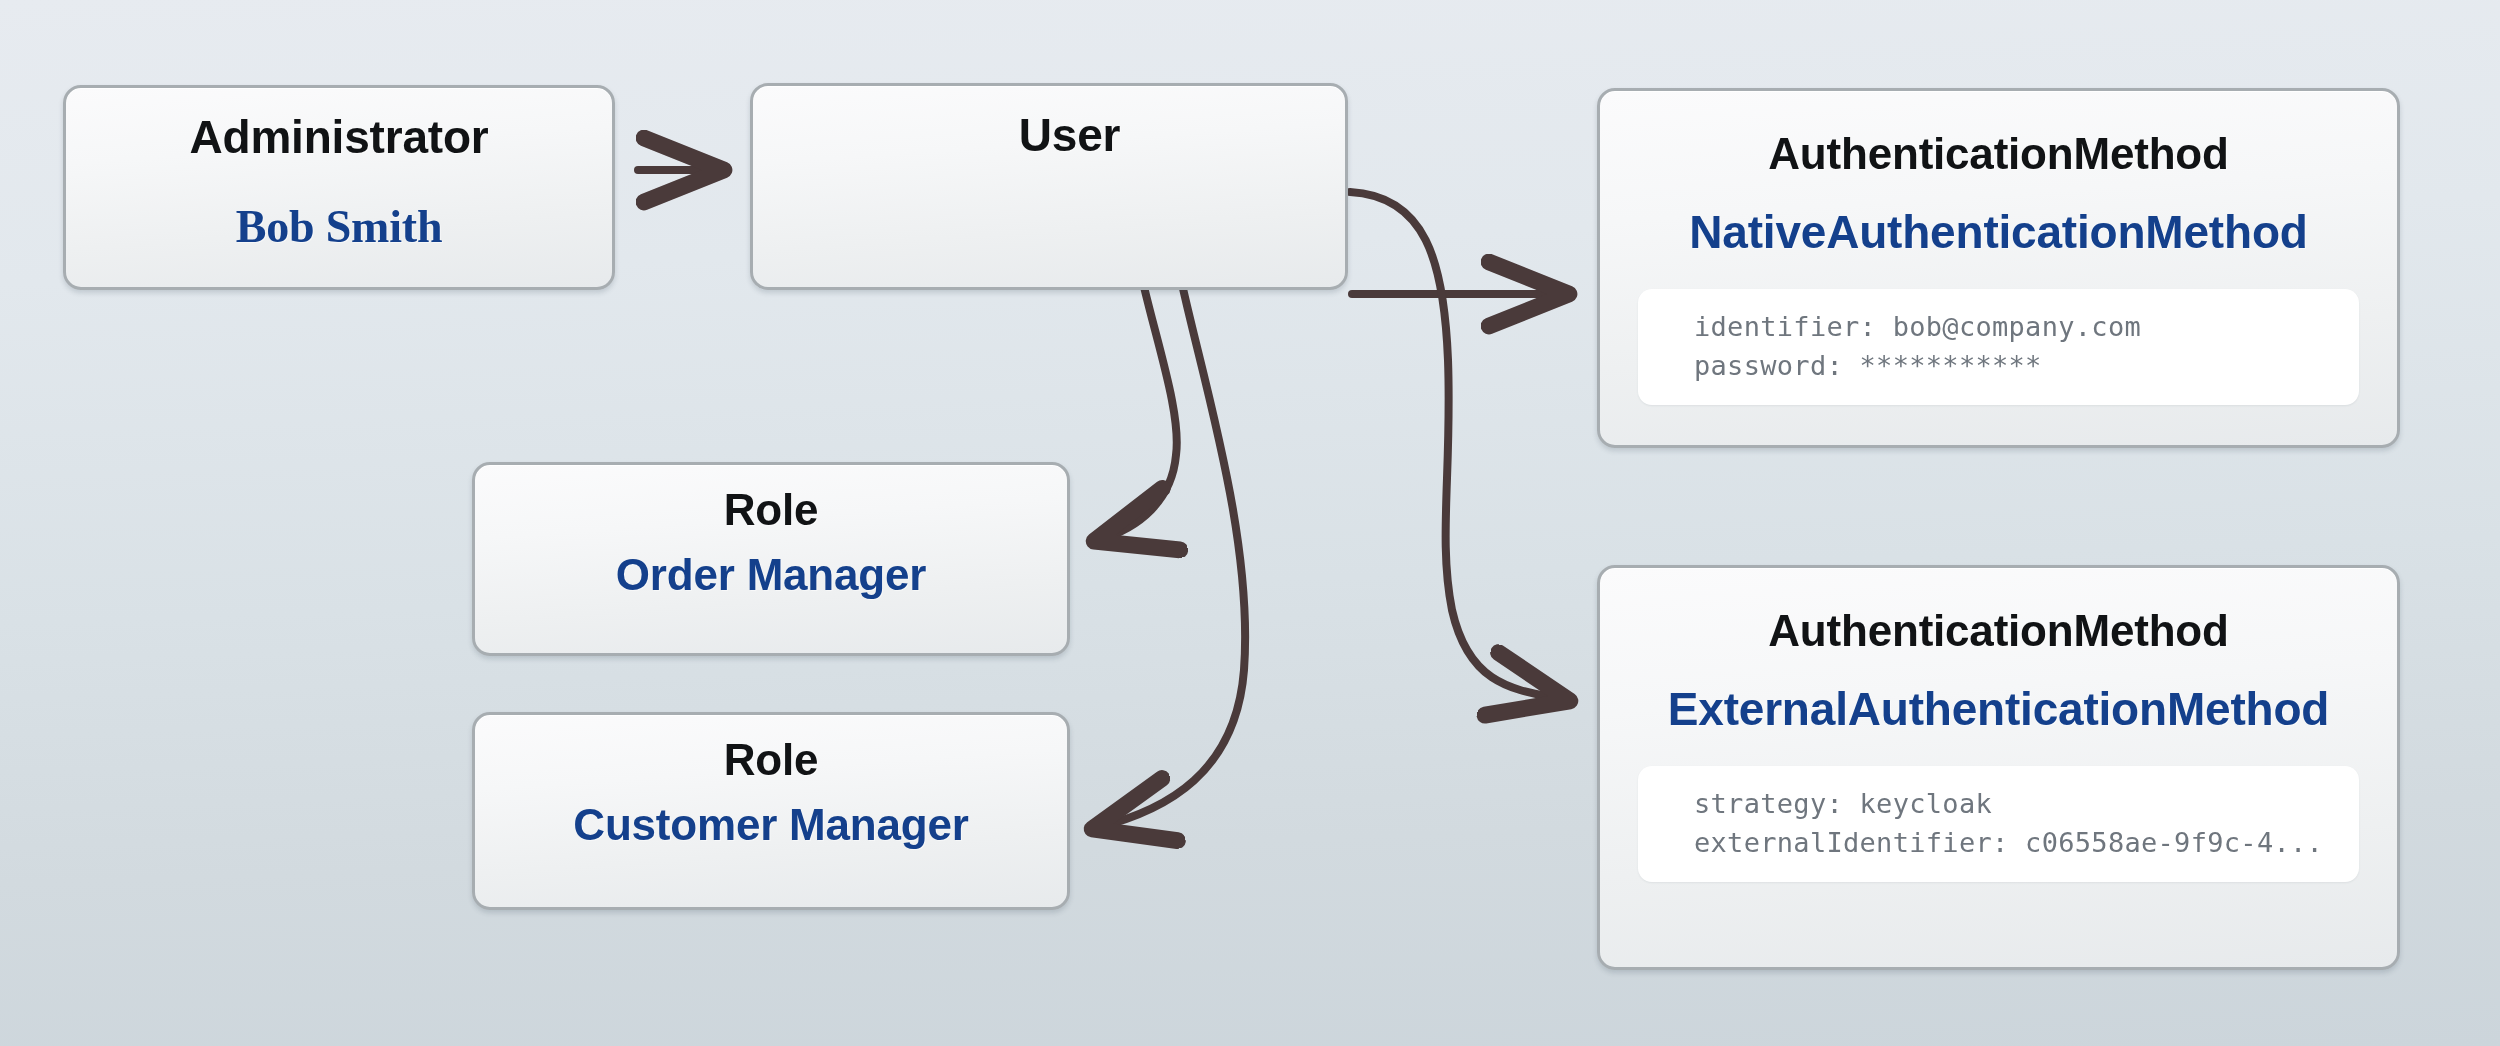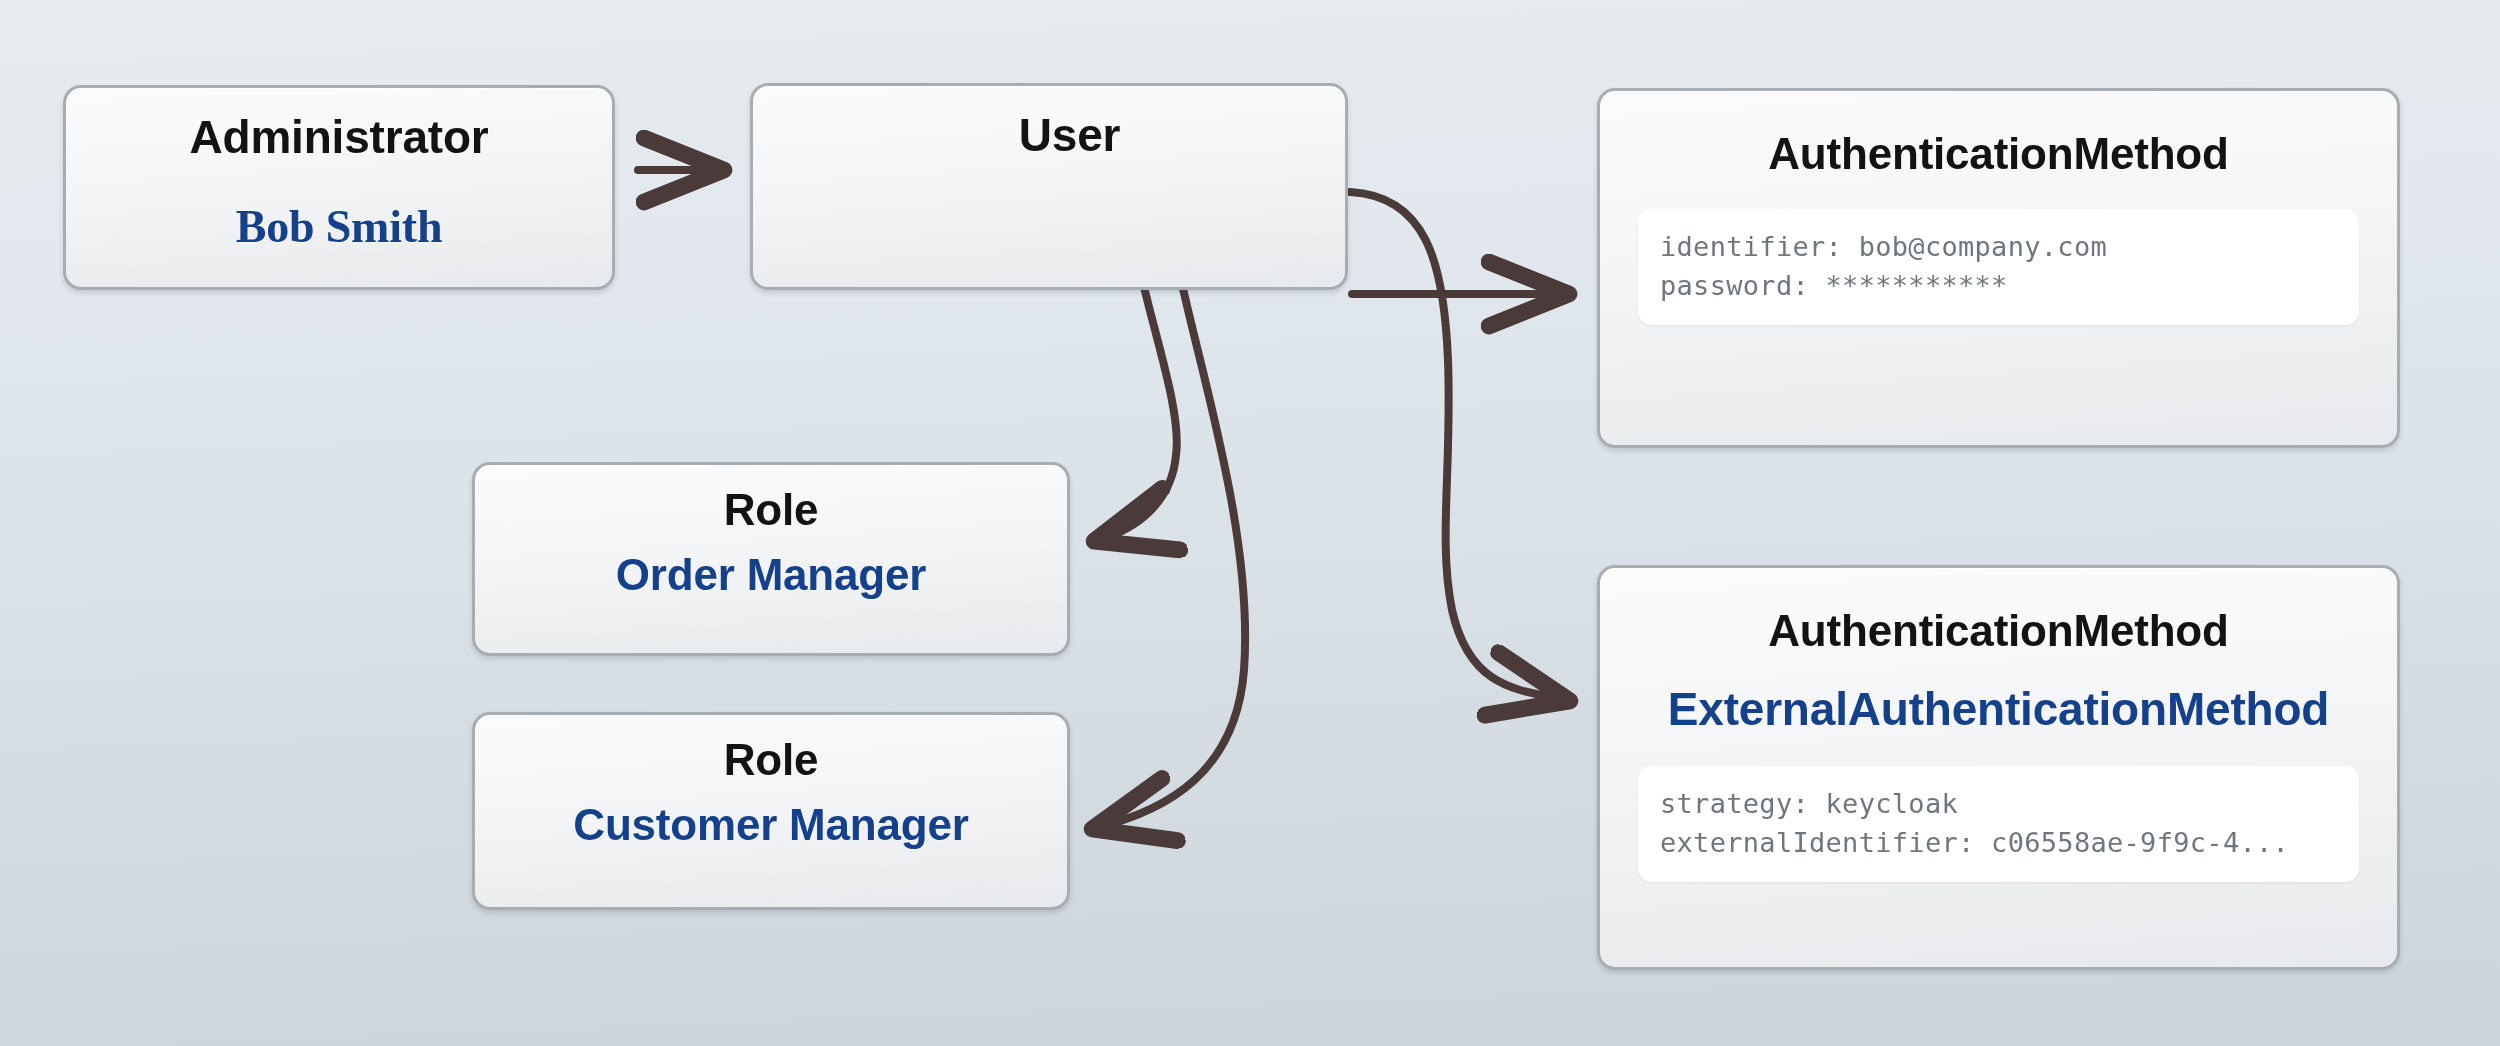--- a/index.html
+++ b/index.html
@@ -94,20 +94,21 @@
     box-sizing: border-box;
     box-shadow: 0 1px 2px rgba(40,60,80,0.08);
   }
   .detail-row {
     font-family: "DejaVu Sans Mono", "Liberation Mono", monospace;
     font-size: 27px;
     color: #6f767e;
     line-height: 1.45;
     white-space: nowrap;
     letter-spacing: 0.3px;
+    margin-left: 34px;
   }
 </style>
 </head>
 <body>
 
 <div id="canvas">
 
   <svg class="edges" viewBox="0 0 2500 1046" xmlns="http://www.w3.org/2000/svg">
     <defs>
       <marker id="arrowhead" markerWidth="14" markerHeight="14" refX="10.5" refY="5" orient="auto" markerUnits="strokeWidth">
@@ -154,20 +155,21 @@
     <div class="node-name">Order Manager</div>
   </div>
 
   <div class="node simple role" id="node-role-customer">
     <div class="node-type">Role</div>
     <div class="node-name">Customer Manager</div>
   </div>
 
   <div class="node authbox" id="node-auth-native">
     <div class="node-type">AuthenticationMethod</div>
+    <div class="node-name">NativeAuthenticationMethod</div>
     <div class="detail-panel">
       <div class="detail-row">identifier: bob@company.com</div>
       <div class="detail-row">password: ***********</div>
     </div>
   </div>
 
   <div class="node authbox" id="node-auth-external">
     <div class="node-type">AuthenticationMethod</div>
     <div class="node-name">ExternalAuthenticationMethod</div>
     <div class="detail-panel">

